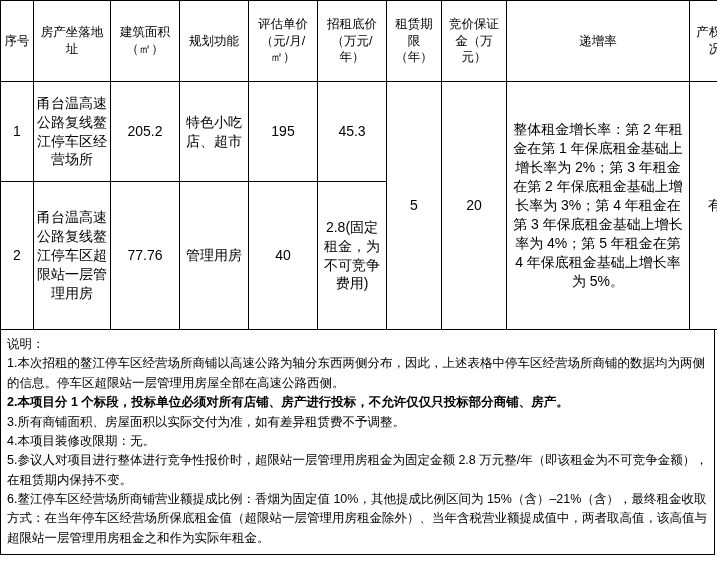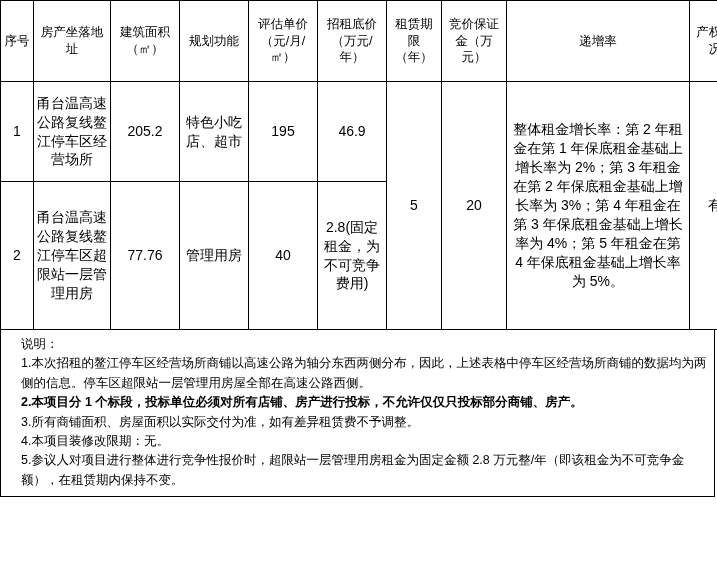--- a/index.html
+++ b/index.html
@@ -58,21 +58,21 @@
     text-align: left;
     padding: 6px 8px;
     line-height: 1.6;
     font-size: 12.5px;
   }
   .notes {
     width: 715px;
     box-sizing: border-box;
     border: 1px solid #000000;
     border-top: none;
-    padding: 5px 6px 6px 20px;
+    padding: 5px 6px 6px 6px;
     font-size: 12.5px;
     line-height: 1.55;
   }
   .notes p {
     margin: 0;
     text-indent: 0;
   }
   .notes p.bold {
     font-weight: bold;
   }
@@ -98,21 +98,21 @@
 
       </tr>
     </thead>
     <tbody>
       <tr style="height:100px;">
         <td>1</td>
         <td class="narrow-text">甬台温高速公路复线鳌江停车区经营场所</td>
         <td>205.2</td>
         <td class="narrow-text">特色小吃店、超市</td>
         <td>195</td>
-        <td>46.9</td>
+        <td>45.3</td>
         <td rowspan="2">5</td>
         <td rowspan="2">20</td>
         <td rowspan="2" class="rate-cell">整体租金增长率：第 2 年租金在第 1 年保底租金基础上增长率为 2%；第 3 年租金在第 2 年保底租金基础上增长率为 3%；第 4 年租金在第 3 年保底租金基础上增长率为 4%；第 5 年租金在第 4 年保底租金基础上增长率为 5%。</td>
         <td rowspan="2">有</td>
 
       </tr>
       <tr style="height:148px;">
         <td>2</td>
         <td class="narrow-text">甬台温高速公路复线鳌江停车区超限站一层管理用房</td>
         <td>77.76</td>
@@ -123,15 +123,16 @@
     </tbody>
   </table>
 
   <div class="notes">
     <p>说明：</p>
     <p>1.本次招租的鳌江停车区经营场所商铺以高速公路为轴分东西两侧分布，因此，上述表格中停车区经营场所商铺的数据均为两侧的信息。停车区超限站一层管理用房屋全部在高速公路西侧。</p>
     <p class="bold">2.本项目分 1 个标段，投标单位必须对所有店铺、房产进行投标，不允许仅仅只投标部分商铺、房产。</p>
     <p>3.所有商铺面积、房屋面积以实际交付为准，如有差异租赁费不予调整。</p>
     <p>4.本项目装修改限期：无。</p>
     <p>5.参议人对项目进行整体进行竞争性报价时，超限站一层管理用房租金为固定金额 2.8 万元整/年（即该租金为不可竞争金额），在租赁期内保持不变。</p>
+    <p>6.鳌江停车区经营场所商铺营业额提成比例：香烟为固定值 10%，其他提成比例区间为 15%（含）–21%（含），最终租金收取方式：在当年停车区经营场所保底租金值（超限站一层管理用房租金除外）、当年含税营业额提成值中，两者取高值，该高值与超限站一层管理用房租金之和作为实际年租金。</p>
   </div>
 
 </div>
 
 </body></html>

